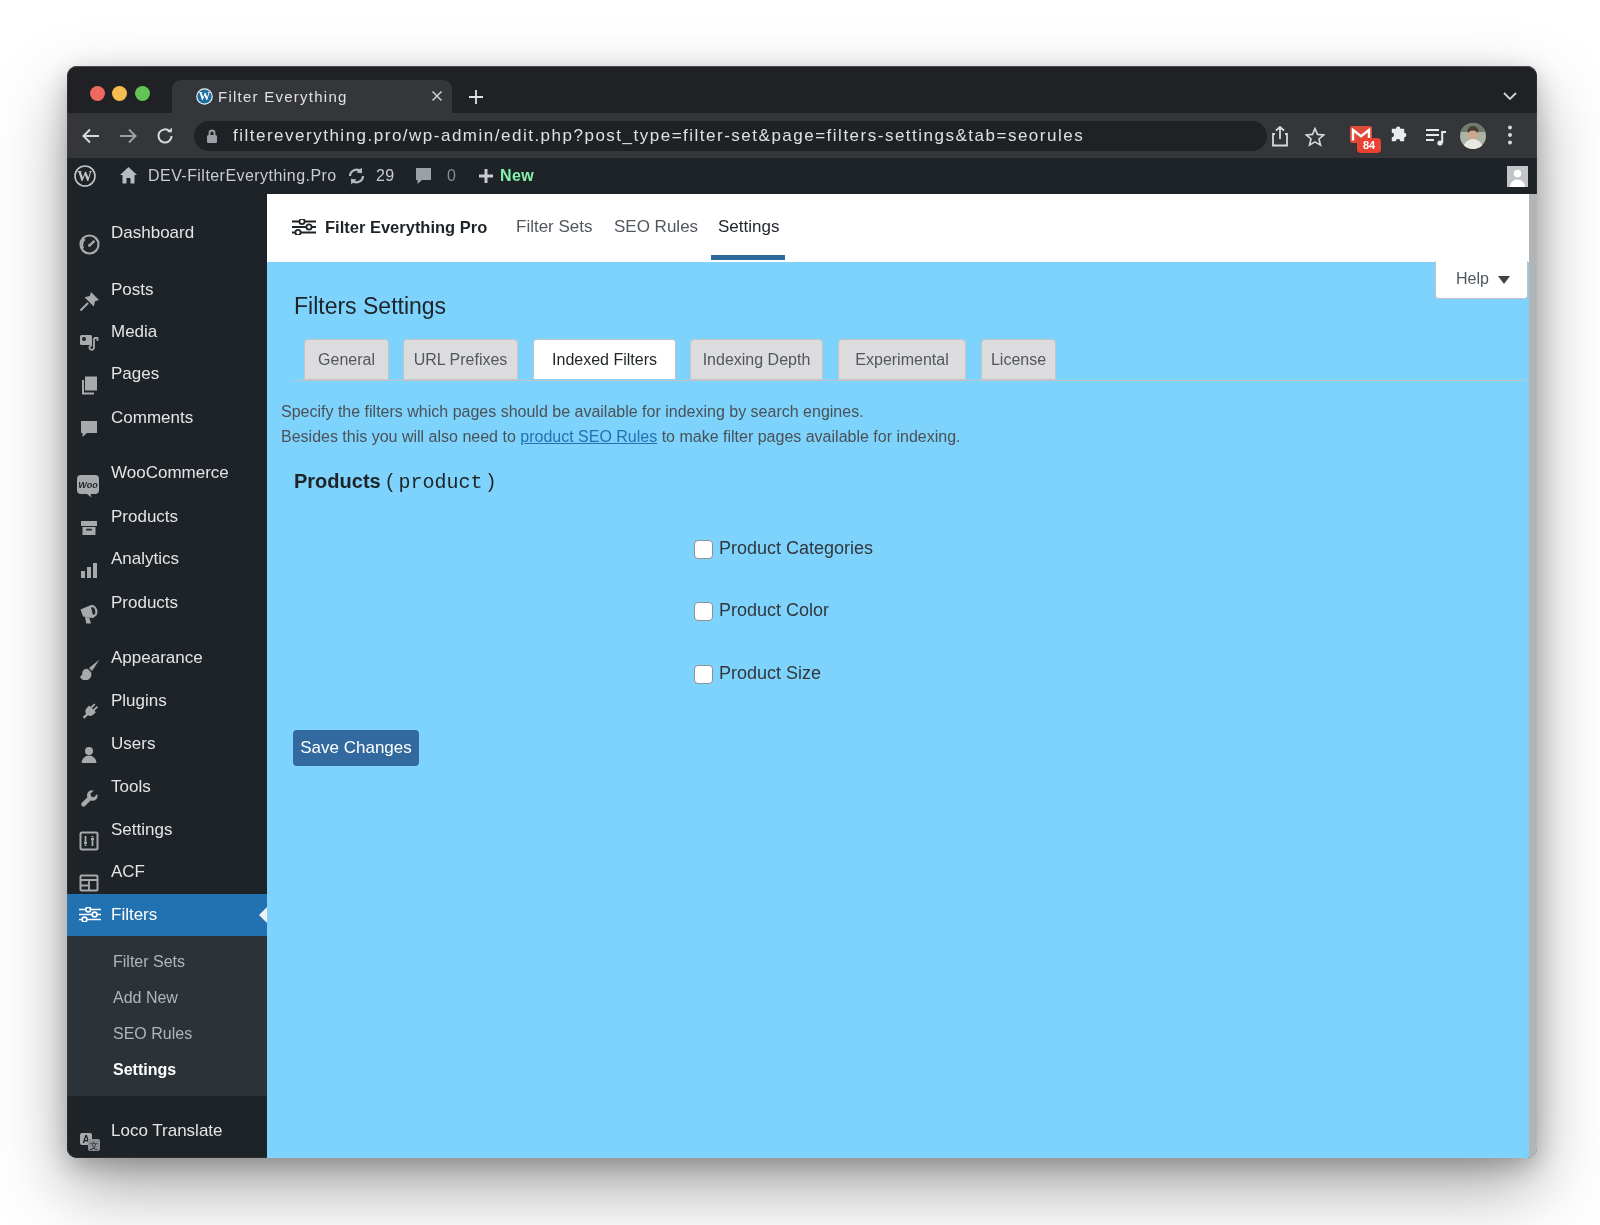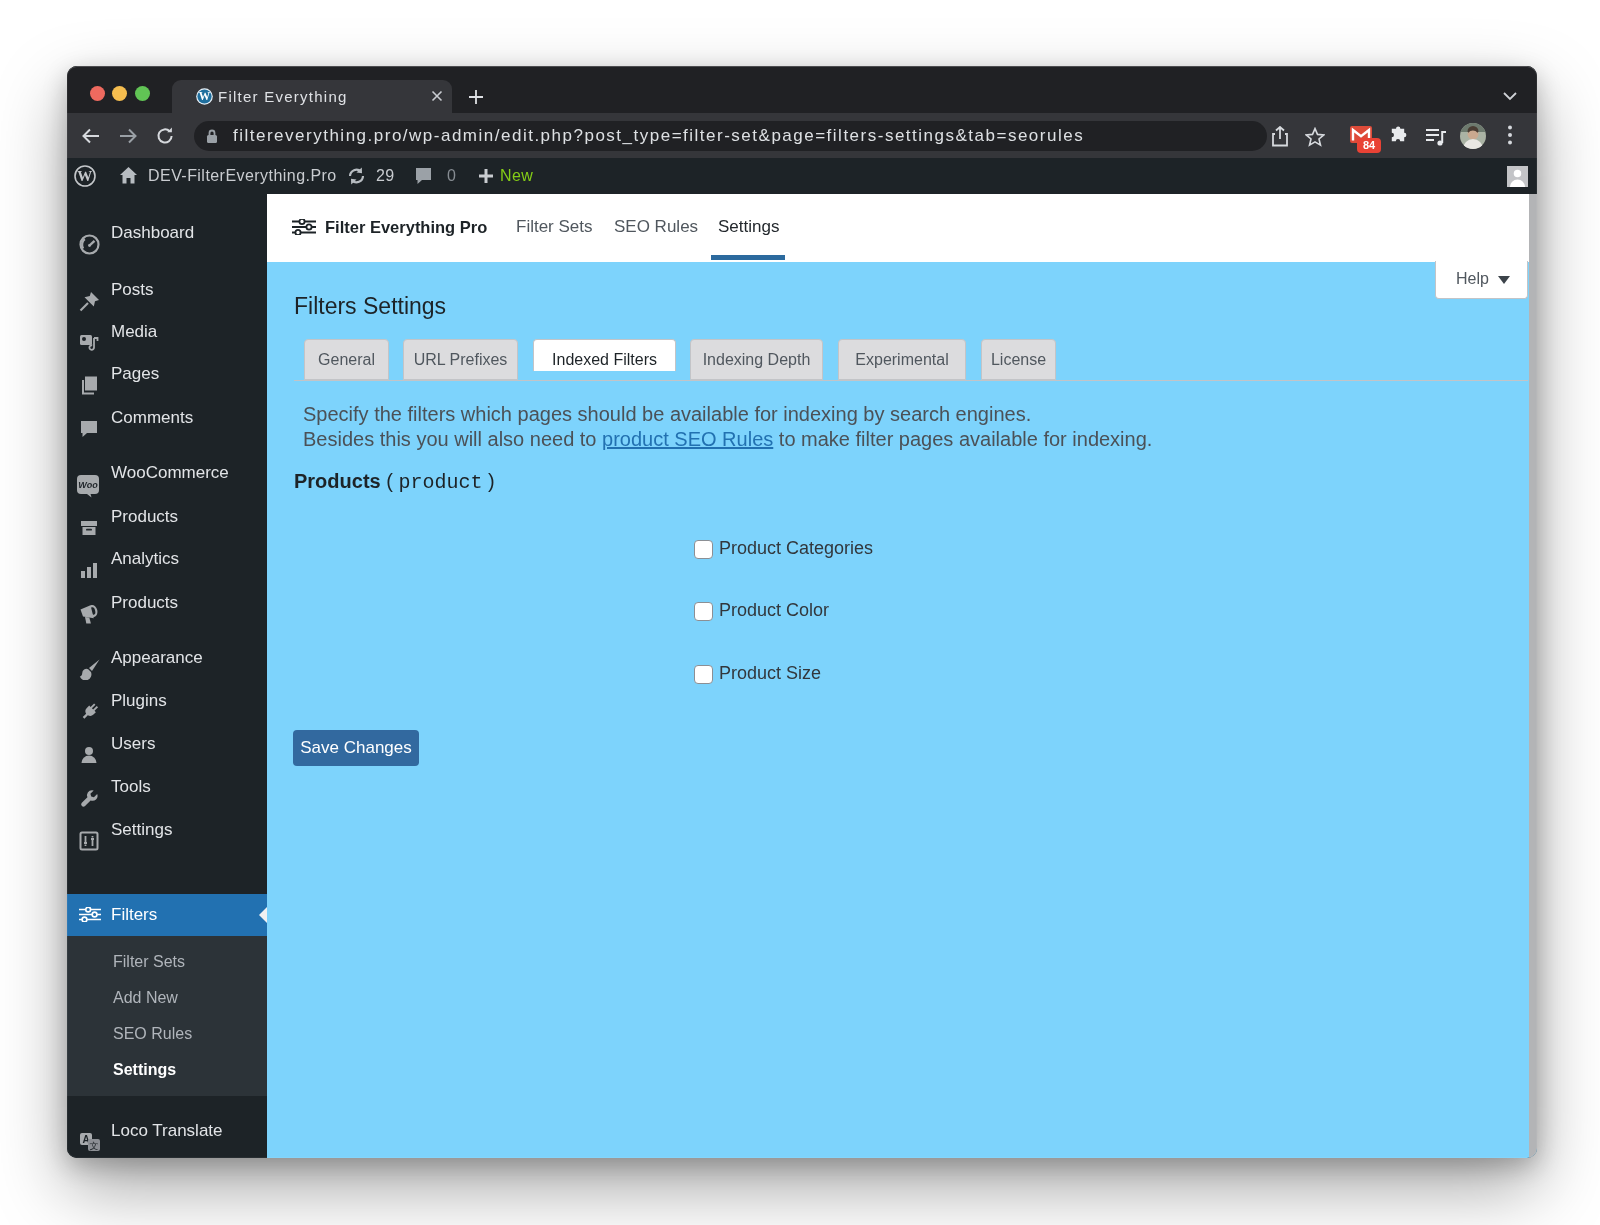--- a/index.html
+++ b/index.html
@@ -30,23 +30,23 @@
   .smi { position:absolute; left:46px; color:#b0b5bb; font-size:16px; }
   .main { position:absolute; left:200px; top:128px; width:1270px; height:964px; background:#7dd3fc; }
   .pluginbar { position:absolute; left:0; top:0; width:100%; height:68px; background:#fff; }
   .pb-title { position:absolute; left:58px; top:0; height:68px; line-height:66px; font-size:16.5px; font-weight:bold; color:#1d2327; }
   .pb-link { position:absolute; top:0; height:68px; line-height:66px; font-size:17px; color:#50575e; }
   .pb-underline { position:absolute; background:#2c6a9e; height:5px; }
   .helpbox { position:absolute; right:9px; top:67px; width:93px; height:38px; background:#fff; border:1px solid #c3c4c7; border-top:none; border-radius:0 0 4px 4px; }
   .h1 { position:absolute; left:27px; top:99px; font-size:23px; color:#1d2327; font-weight:400; }
   .tabsrow { position:absolute; left:27px; top:145px; height:41px; }
   .ntab { position:absolute; top:0; height:41px; line-height:39px; background:#dcdcde; border:1px solid #c3c4c7; border-radius:4px 4px 0 0; font-size:16px; color:#50575e; text-align:center; white-space:nowrap; }
-  .ntab-active { background:#fff; color:#1d2327; height:32px; border-bottom:none; z-index:2; }
+  .ntab-active { background:#fff; color:#1d2327; height:40px; border-bottom:none; z-index:2; }
   .tabline { position:absolute; left:27px; top:186px; width:1234px; height:1px; background:#c3c4c7; }
-  .para { position:absolute; left:36px; font-size:20px; color:#4b5157; }
+  .para { position:absolute; left:14px; font-size:16px; color:#4b5157; }
   .para a { color:#2271b1; }
   .prodhead { position:absolute; left:27px; top:276px; font-size:20px; color:#1d2327; }
   .cbrow { position:absolute; left:427px; height:20px; }
   .cbrow .box { position:absolute; left:0; top:0; width:19px; height:19px; background:#fff; border:1px solid #8c8f94; border-radius:4px; }
   .cbrow .lbl { position:absolute; left:25px; top:-2px; font-size:18px; color:#32373c; white-space:nowrap; }
   .savebtn { position:absolute; left:26px; top:536px; width:126px; height:36px; background:#32699f; border-radius:4px; color:#fff; font-size:17px; text-align:center; line-height:36px; }
   .scroll { position:absolute; right:0; top:0; width:8px; height:964px; background:#b3b4b6; }
   svg { display:block; }
 </style>
 </head>
@@ -151,21 +151,21 @@
         <path d="M4.2 17.5 L4 11.8 L9.5 12.4 Z" fill="#b7bcc1"></path>
       </svg>
     <div class="abs" style="left:309px; top:0; line-height:36px;">29</div>
     <svg class="abs" style="left:347px;top:9px" width="19" height="18" viewBox="0 0 19 18">
         <path d="M2 1 H17 V13 H8 L3.5 17 V13 H2 Z" fill="#9ba1a7"></path>
       </svg>
     <div class="abs" style="left:380px; top:0; line-height:36px; color:#868c92;">0</div>
     <svg class="abs" style="left:411px;top:10px" width="16" height="16" viewBox="0 0 16 16">
         <path d="M8 1 V15 M1 8 H15" stroke="#c9ccd0" stroke-width="3"></path>
       </svg>
-    <div class="abs" style="left:433px; top:0; line-height:36px; color:#84cc16;">New</div>
+    <div class="abs" style="left:433px; top:0; line-height:36px; color:#86efac;font-weight:bold;">New</div>
     <div class="abs" style="right:9px; top:8px; width:21px; height:21px; background:#c3c4c7; overflow:hidden;">
       <svg width="21" height="21" viewBox="0 0 18 18">
           <circle cx="9" cy="6.5" r="3.2" fill="#fff"></circle>
           <path d="M2.5 18 a6.5 6.5 0 0 1 13 0 Z" fill="#fff"></path>
         </svg>
     </div>
   </div>
 
   <div class="sidebar">
     <div class="mi" style="top:18px">
@@ -292,20 +292,29 @@
         <span class="txt">Tools</span>
       </div>
     <div class="mi" style="top:615px">
         <span class="ic">
           <svg width="20" height="20" viewBox="0 0 20 20">
             <rect x="1.5" y="1.5" width="17" height="17" rx="1.5" fill="none" stroke="#a7aaad" stroke-width="2"></rect>
             <path d="M6.5 5 v7 M6.5 15 v-1.5 M5 12 h3 M13.5 15 v-7 M13.5 5 v1.5 M12 8 h3" stroke="#a7aaad" stroke-width="1.8"></path>
           </svg>
         </span>
         <span class="txt">Settings</span>
+      </div>
+    <div class="mi" style="top:657px">
+        <span class="ic">
+          <svg width="20" height="20" viewBox="0 0 20 20">
+            <rect x="1.5" y="2.5" width="17" height="15" rx="1" fill="none" stroke="#a7aaad" stroke-width="2"></rect>
+            <path d="M1.5 7 H18.5 M1.5 12.5 H10 M10 7 V17.5" stroke="#a7aaad" stroke-width="1.8"></path>
+          </svg>
+        </span>
+        <span class="txt">ACF</span>
       </div>
     <div class="mi mi-active" style="top:700px">
         <span class="ic" style="top:13px">
           <svg width="22" height="15" viewBox="0 0 24 16">
             <g stroke="#fff" stroke-width="1.8" fill="none">
               <path d="M0 2.5 H7.2 M12.8 2.5 H24"></path>
               <circle cx="10" cy="2.5" r="2.6"></circle>
               <path d="M0 8 H14.2 M19.8 8 H24"></path>
               <circle cx="17" cy="8" r="2.6"></circle>
               <path d="M0 13.5 H3.2 M8.8 13.5 H24"></path>

